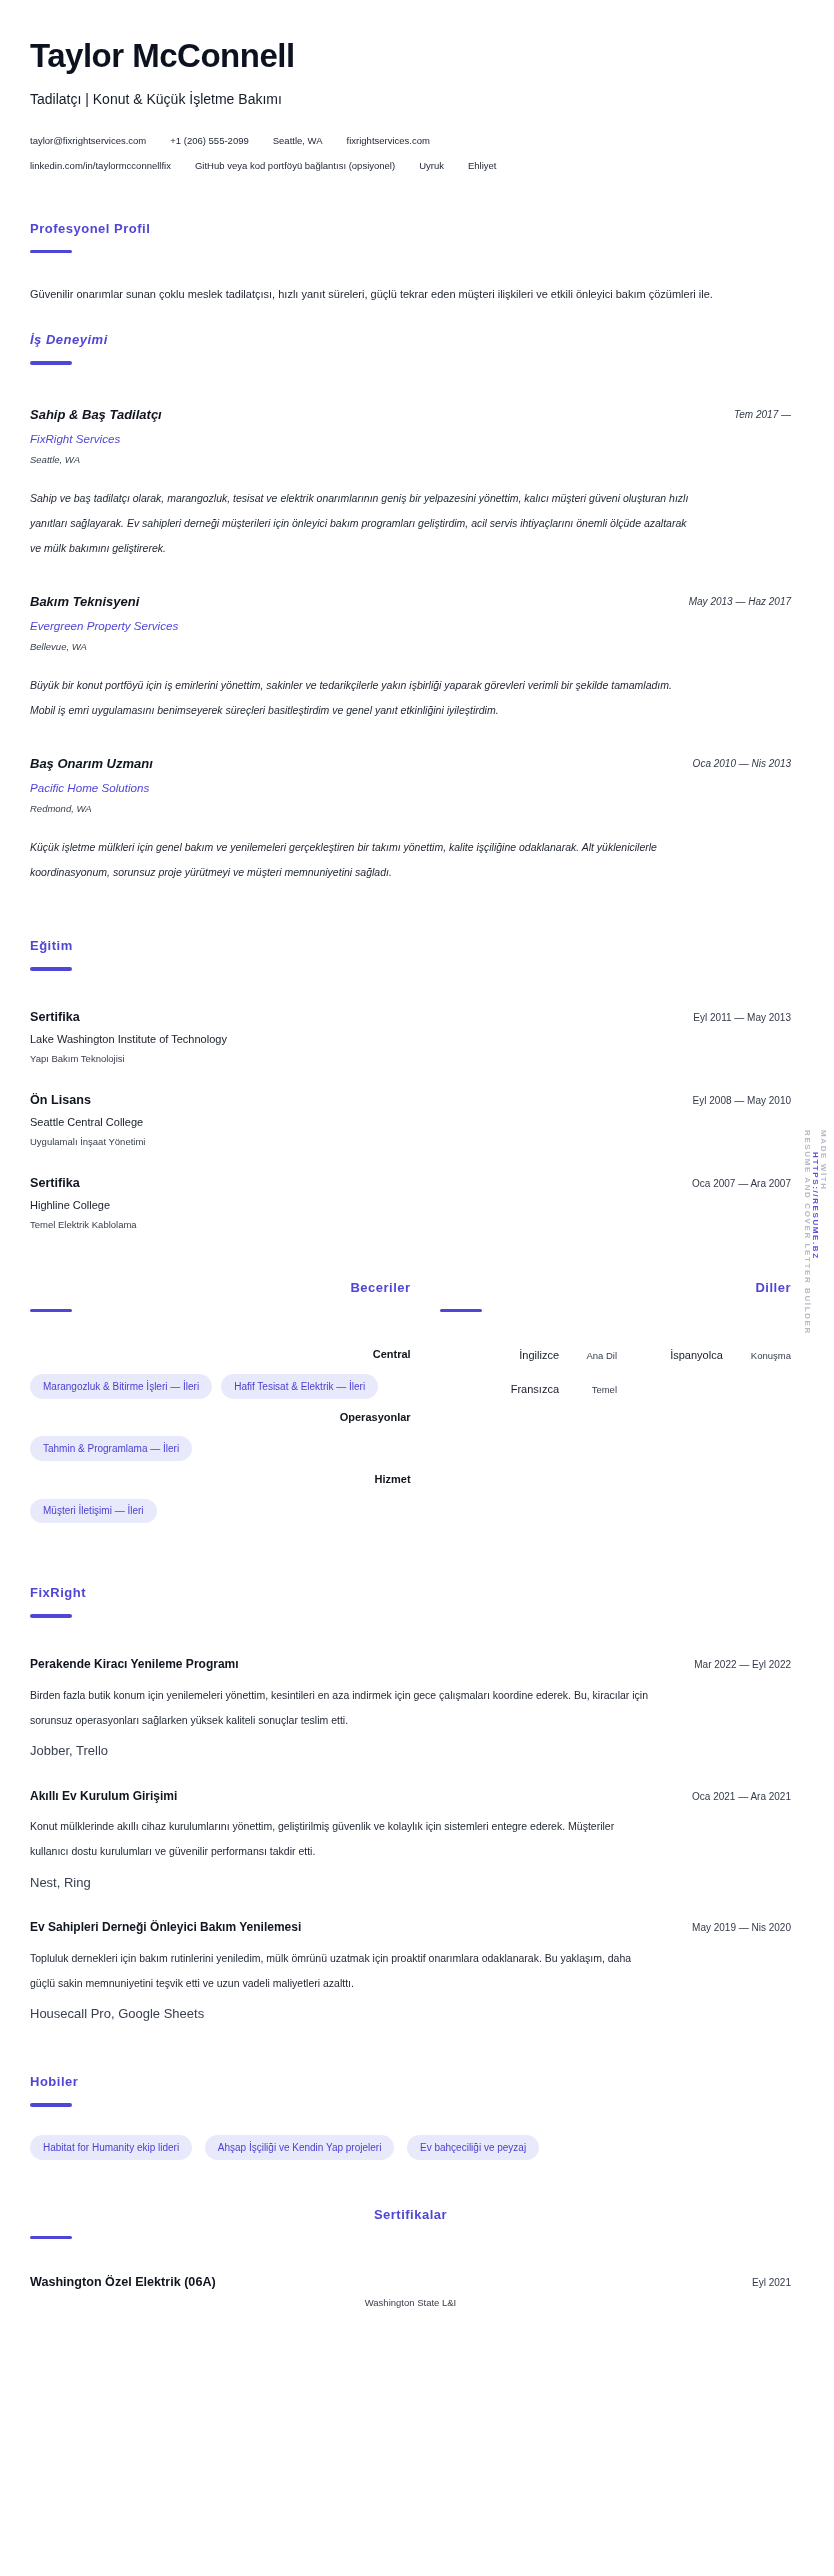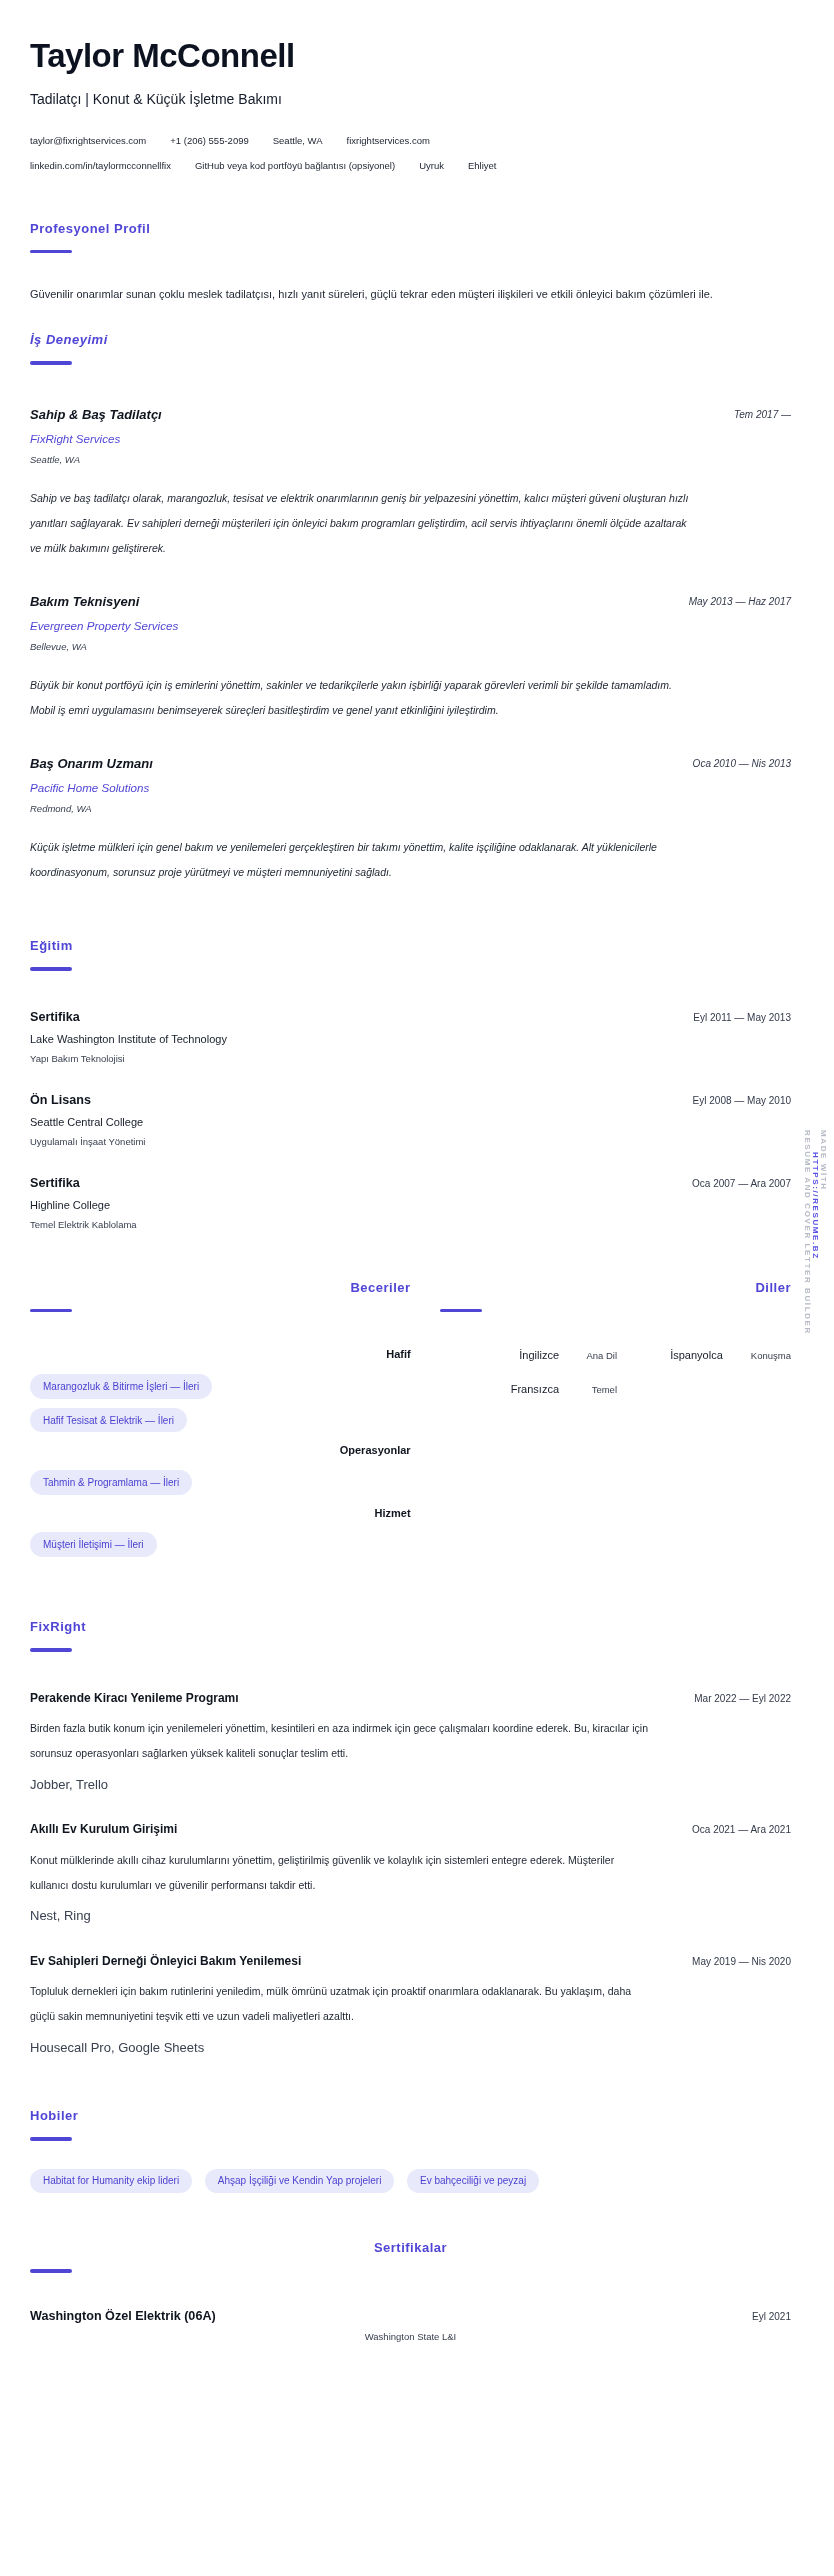--- a/index.html
+++ b/index.html
@@ -38,21 +38,21 @@
   .edu-item + .edu-item { margin-top:29px; }
   .edu-degree { font-size:12.6px; font-weight:700; color:#10151f; }
   .edu-school { margin-top:9px; font-size:11px; color:#171d2a; }
   .edu-field { margin-top:8px; font-size:9.5px; color:#39404f; }
   
   .two-col { margin-top:50px; display:flex; gap:29px;text-align:right; }
   .col-skills { width:52%; }
   .col-langs  { width:48%; }
   .group-label { margin-top:12px; font-size:11px; font-weight:700; color:#10151f; }
   .group-label.first { margin-top:36px; }
-  .pill-stack { display:flex; flex-direction:column; align-items:flex-start; gap:9px; margin-top:13.7px; }
+  .pill-stack { display:flex; flex-direction:row; align-items:flex-start; gap:9px; margin-top:13.7px; }
   .pill {
     display:inline-block; background:#e8eafb; color:#4a3fd0;
     font-size:10px; padding:6.8px 13px; border-radius:12.6px; white-space:nowrap;
   }
   .lang-grid {
     margin-top:37px; display:grid;
     grid-template-columns:1.75fr 0.85fr 1.55fr 1fr; row-gap:22px; align-items:baseline;
   }
   .lang-name { font-size:11px; color:#171d2a; }
   .lang-level { font-size:9.5px; color:#39404f; }
@@ -175,21 +175,21 @@
       <div class="edu-school">Highline College</div>
       <div class="edu-field">Temel Elektrik Kablolama</div>
     </article>
   </section>
 
   <div class="two-col">
     <section class="col-skills">
       <h2 class="sec-head">Beceriler</h2>
       <div class="sec-bar"></div>
 
-      <div class="group-label first">Hafif</div>
+      <div class="group-label first">Central</div>
       <div class="pill-stack">
         <span class="pill">Marangozluk &amp; Bitirme İşleri — İleri</span>
         <span class="pill">Hafif Tesisat &amp; Elektrik — İleri</span>
       </div>
 
       <div class="group-label">Operasyonlar</div>
       <div class="pill-stack">
         <span class="pill">Tahmin &amp; Programlama — İleri</span>
       </div>
 

